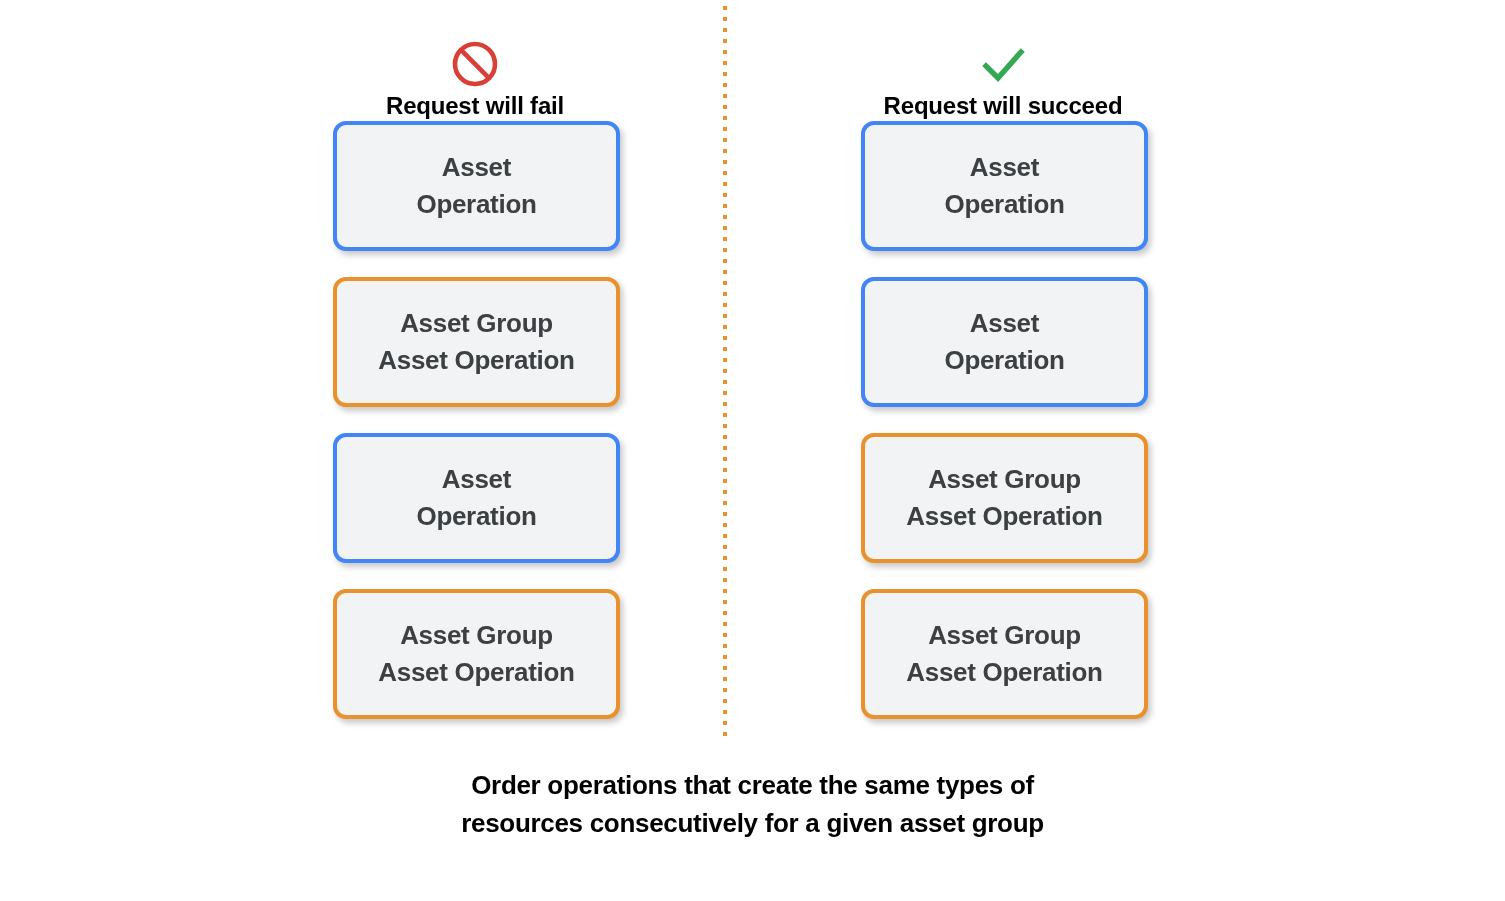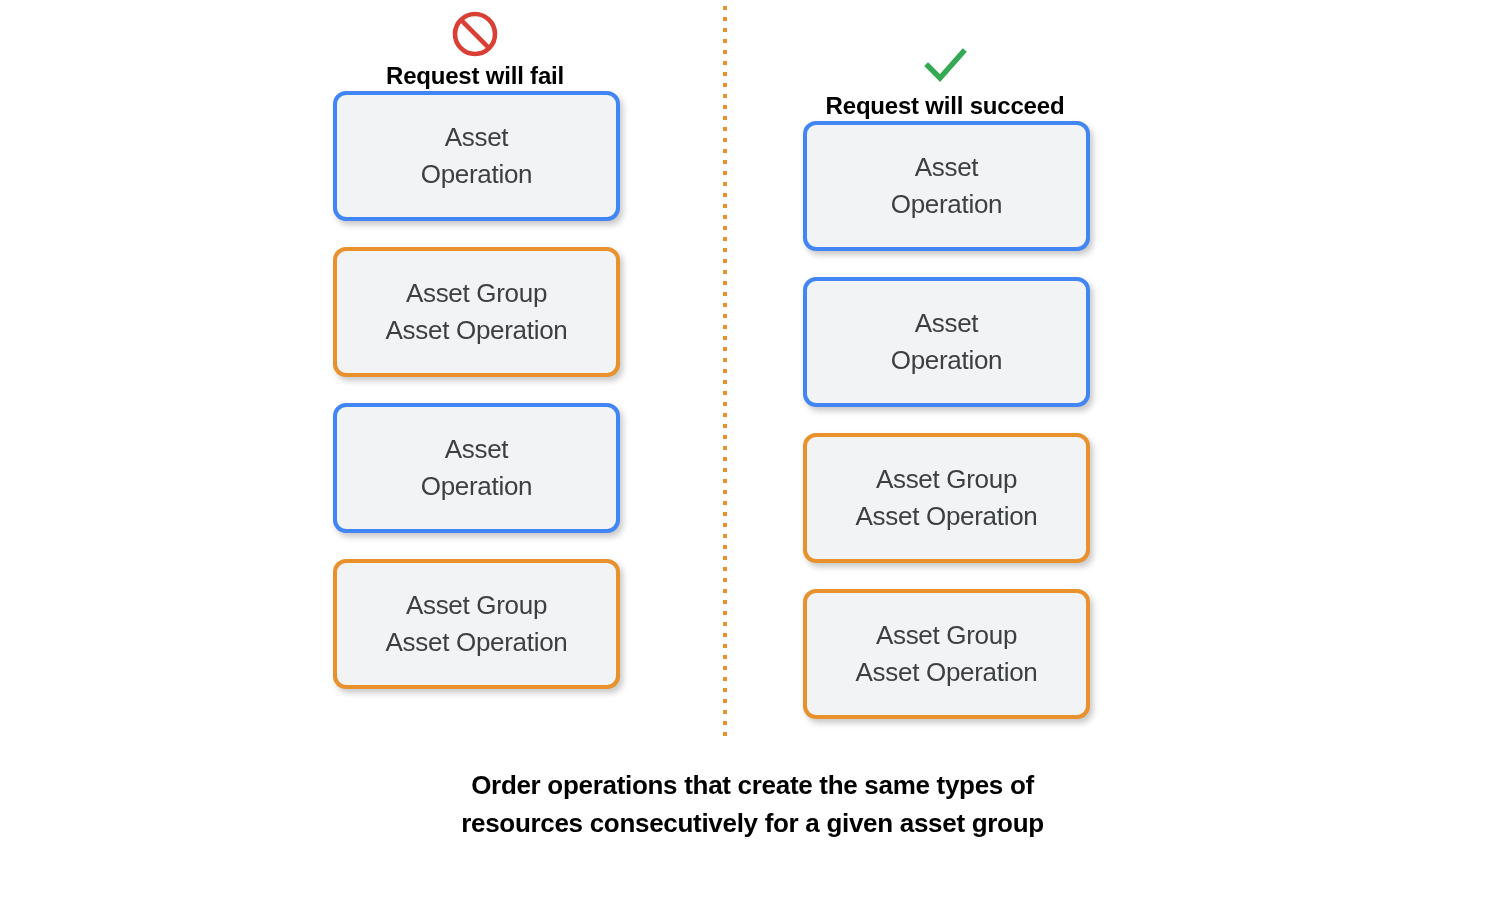--- a/index.html
+++ b/index.html
@@ -34,26 +34,26 @@
     background-repeat: repeat-y;
   }
 
   
   .column {
     position: absolute;
     top: 0;
     width: 300px;
   }
   .column.left  { left: 325px; }
-  .column.right { left: 795px; margin-top: 30px; }
+  .column.right { left: 853px; }
 
   
   .col-head {
     width: 300px;
-    height: 91px;
+    height: 121px;
     display: flex;
     flex-direction: column;
     align-items: center;
     justify-content: flex-end;
   }
 
   .head-icon {
     width: 50px;
     height: 50px;
     display: block;
@@ -89,21 +89,21 @@
     display: flex;
     align-items: center;
     justify-content: center;
     text-align: center;
   }
 
   .op-box.orange { border-color: #e8912d; align-items: center; }
 
   .op-label {
     font-size: 26px;
-    font-weight: 400;
+    font-weight: 700;
     color: #3c4043;
     line-height: 37px;
     letter-spacing: -0.3px;
     white-space: pre-line;
   }
 
   
   .caption {
     position: absolute;
     left: 0;

